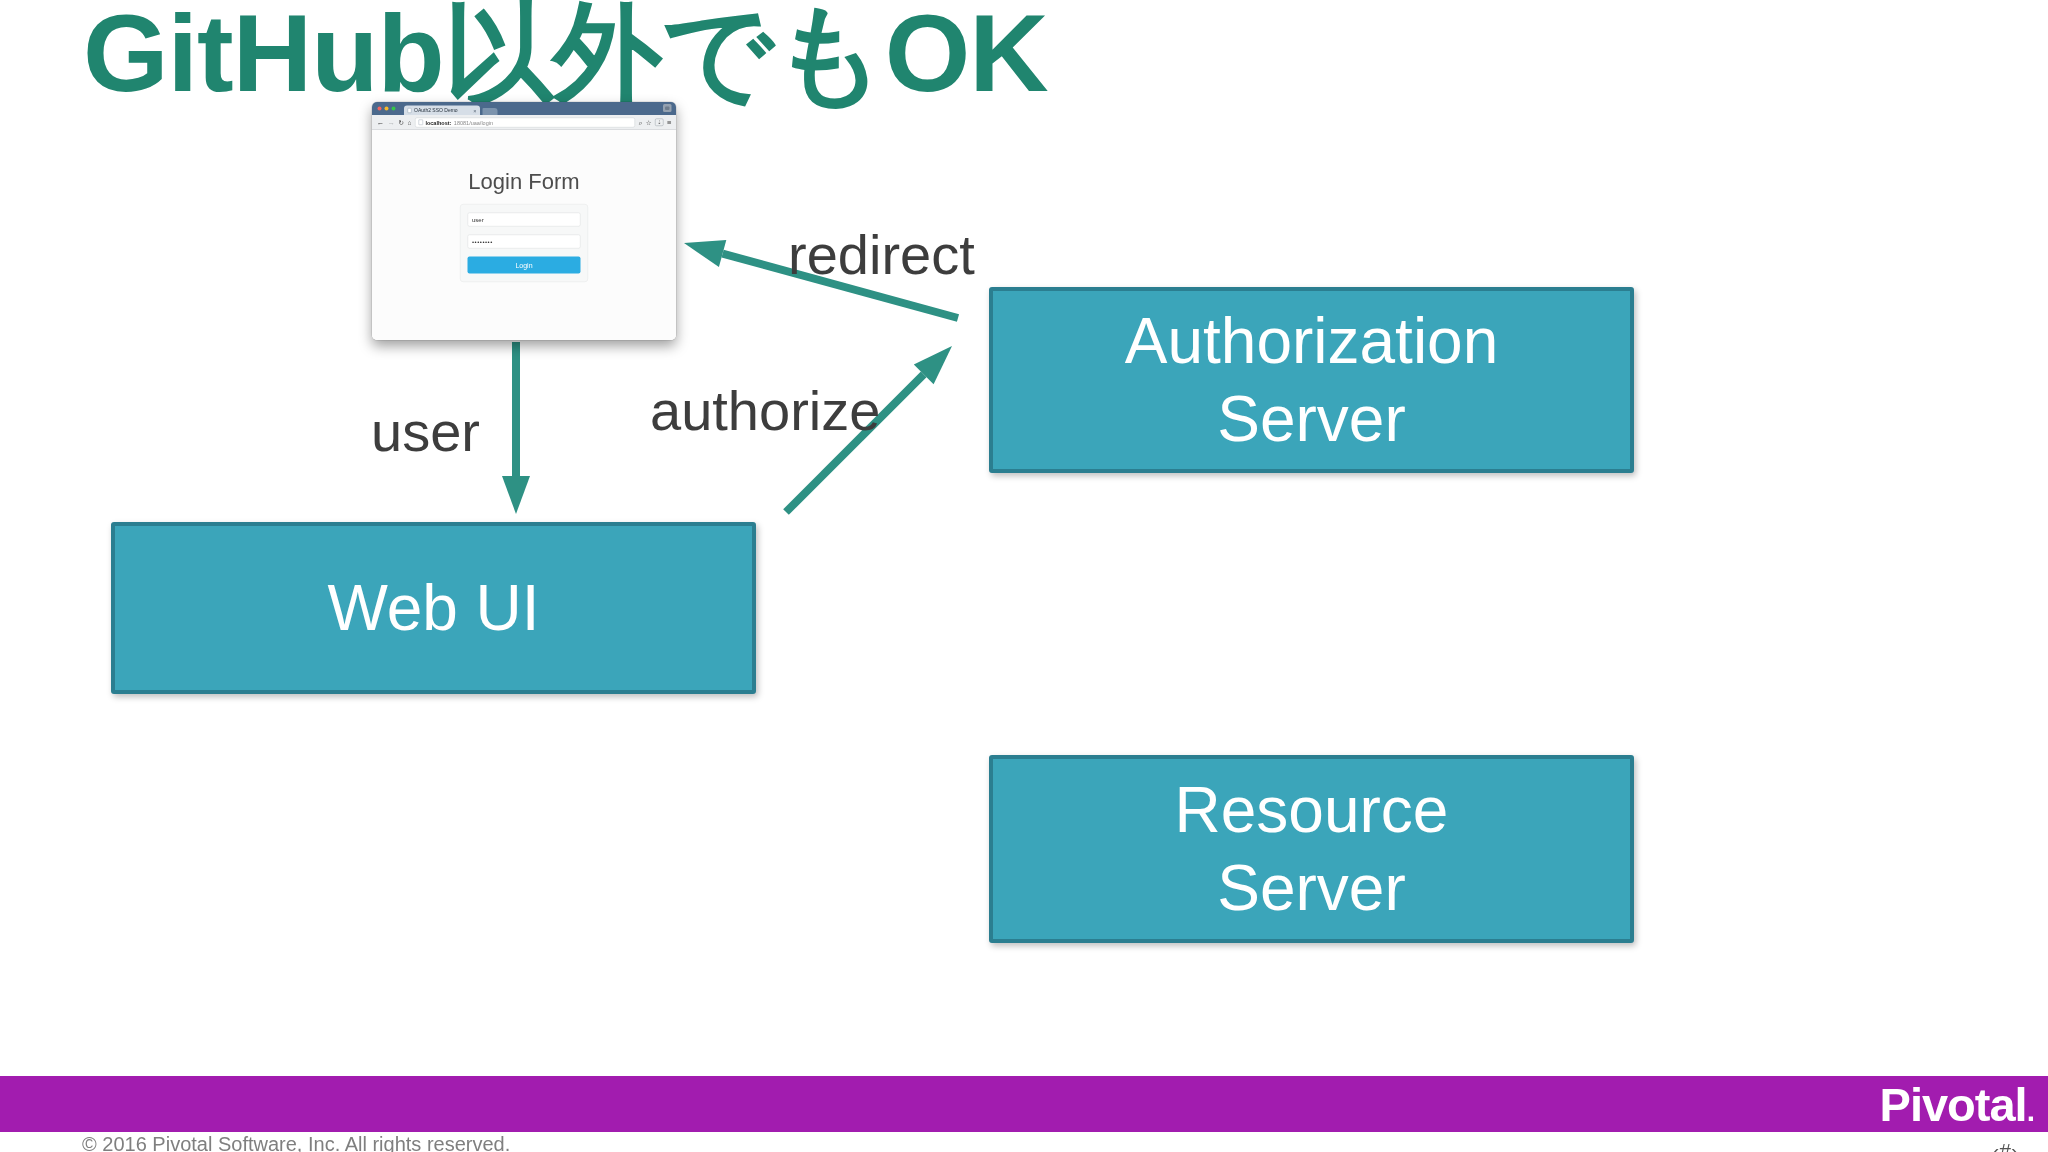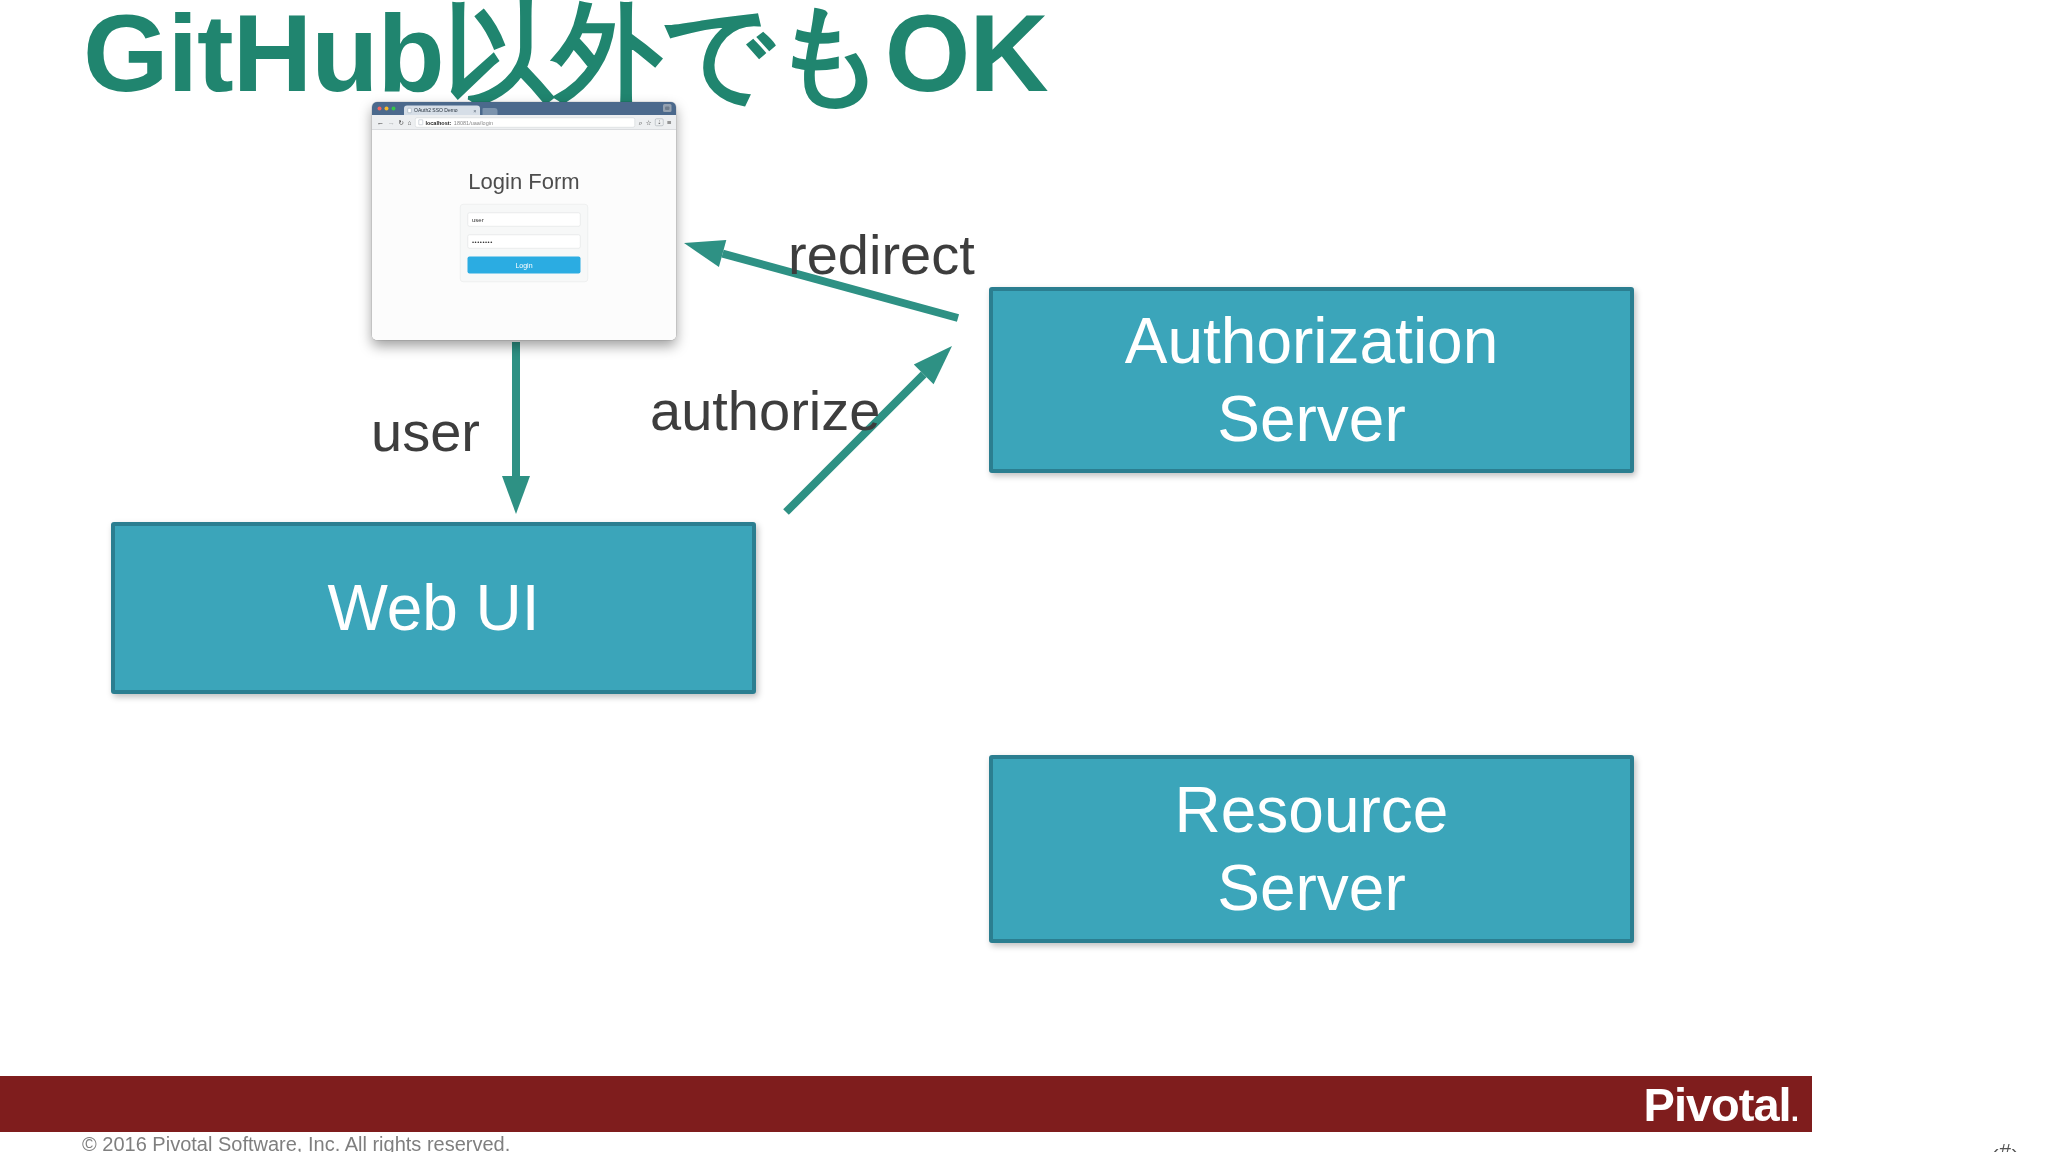--- a/index.html
+++ b/index.html
@@ -65,21 +65,21 @@
     border-radius:6px; padding:16px 14px; }
   .login-panel input { display:block; width:100%; height:28px; border:1px solid #d9dbdd; border-radius:4px;
     background:#fff; font-family:"Liberation Sans", sans-serif; font-size:12px; color:#333;
     padding:0 8px; margin-bottom:16px; outline:none; }
   .pw { letter-spacing:1px; font-size:11px; }
   .login-button { width:100%; height:34px; background:#2BACE2; border:none; border-radius:4px;
     color:#fff; font-size:14px; font-family:"Liberation Sans", sans-serif; display:flex;
     align-items:center; justify-content:center; cursor:pointer; }
 
   
-  .footer-bar { position:absolute; left:0; top:1076px; width:1812px; height:56px; background:#7f1d1d;text-align:right; }
+  .footer-bar { position:absolute; left:0; top:1076px; width:2048px; height:56px; background:#a21caf;text-align:right; }
   .pivotal-logo { position:absolute; right:14px; top:0; height:56px; line-height:58px; color:#fff;
     font-size:47px; font-weight:bold; letter-spacing:-1px; }
   .logo-dot { font-size:30px; }
   .copyright { position:absolute; left:82px; top:1133px; font-size:20px; color:#7f7f7f; }
   .slide-number { position:absolute; right:30px; top:1139px; font-size:21px; color:#555; }
 </style>
 </head>
 <body>
 
 <div class="slide">

